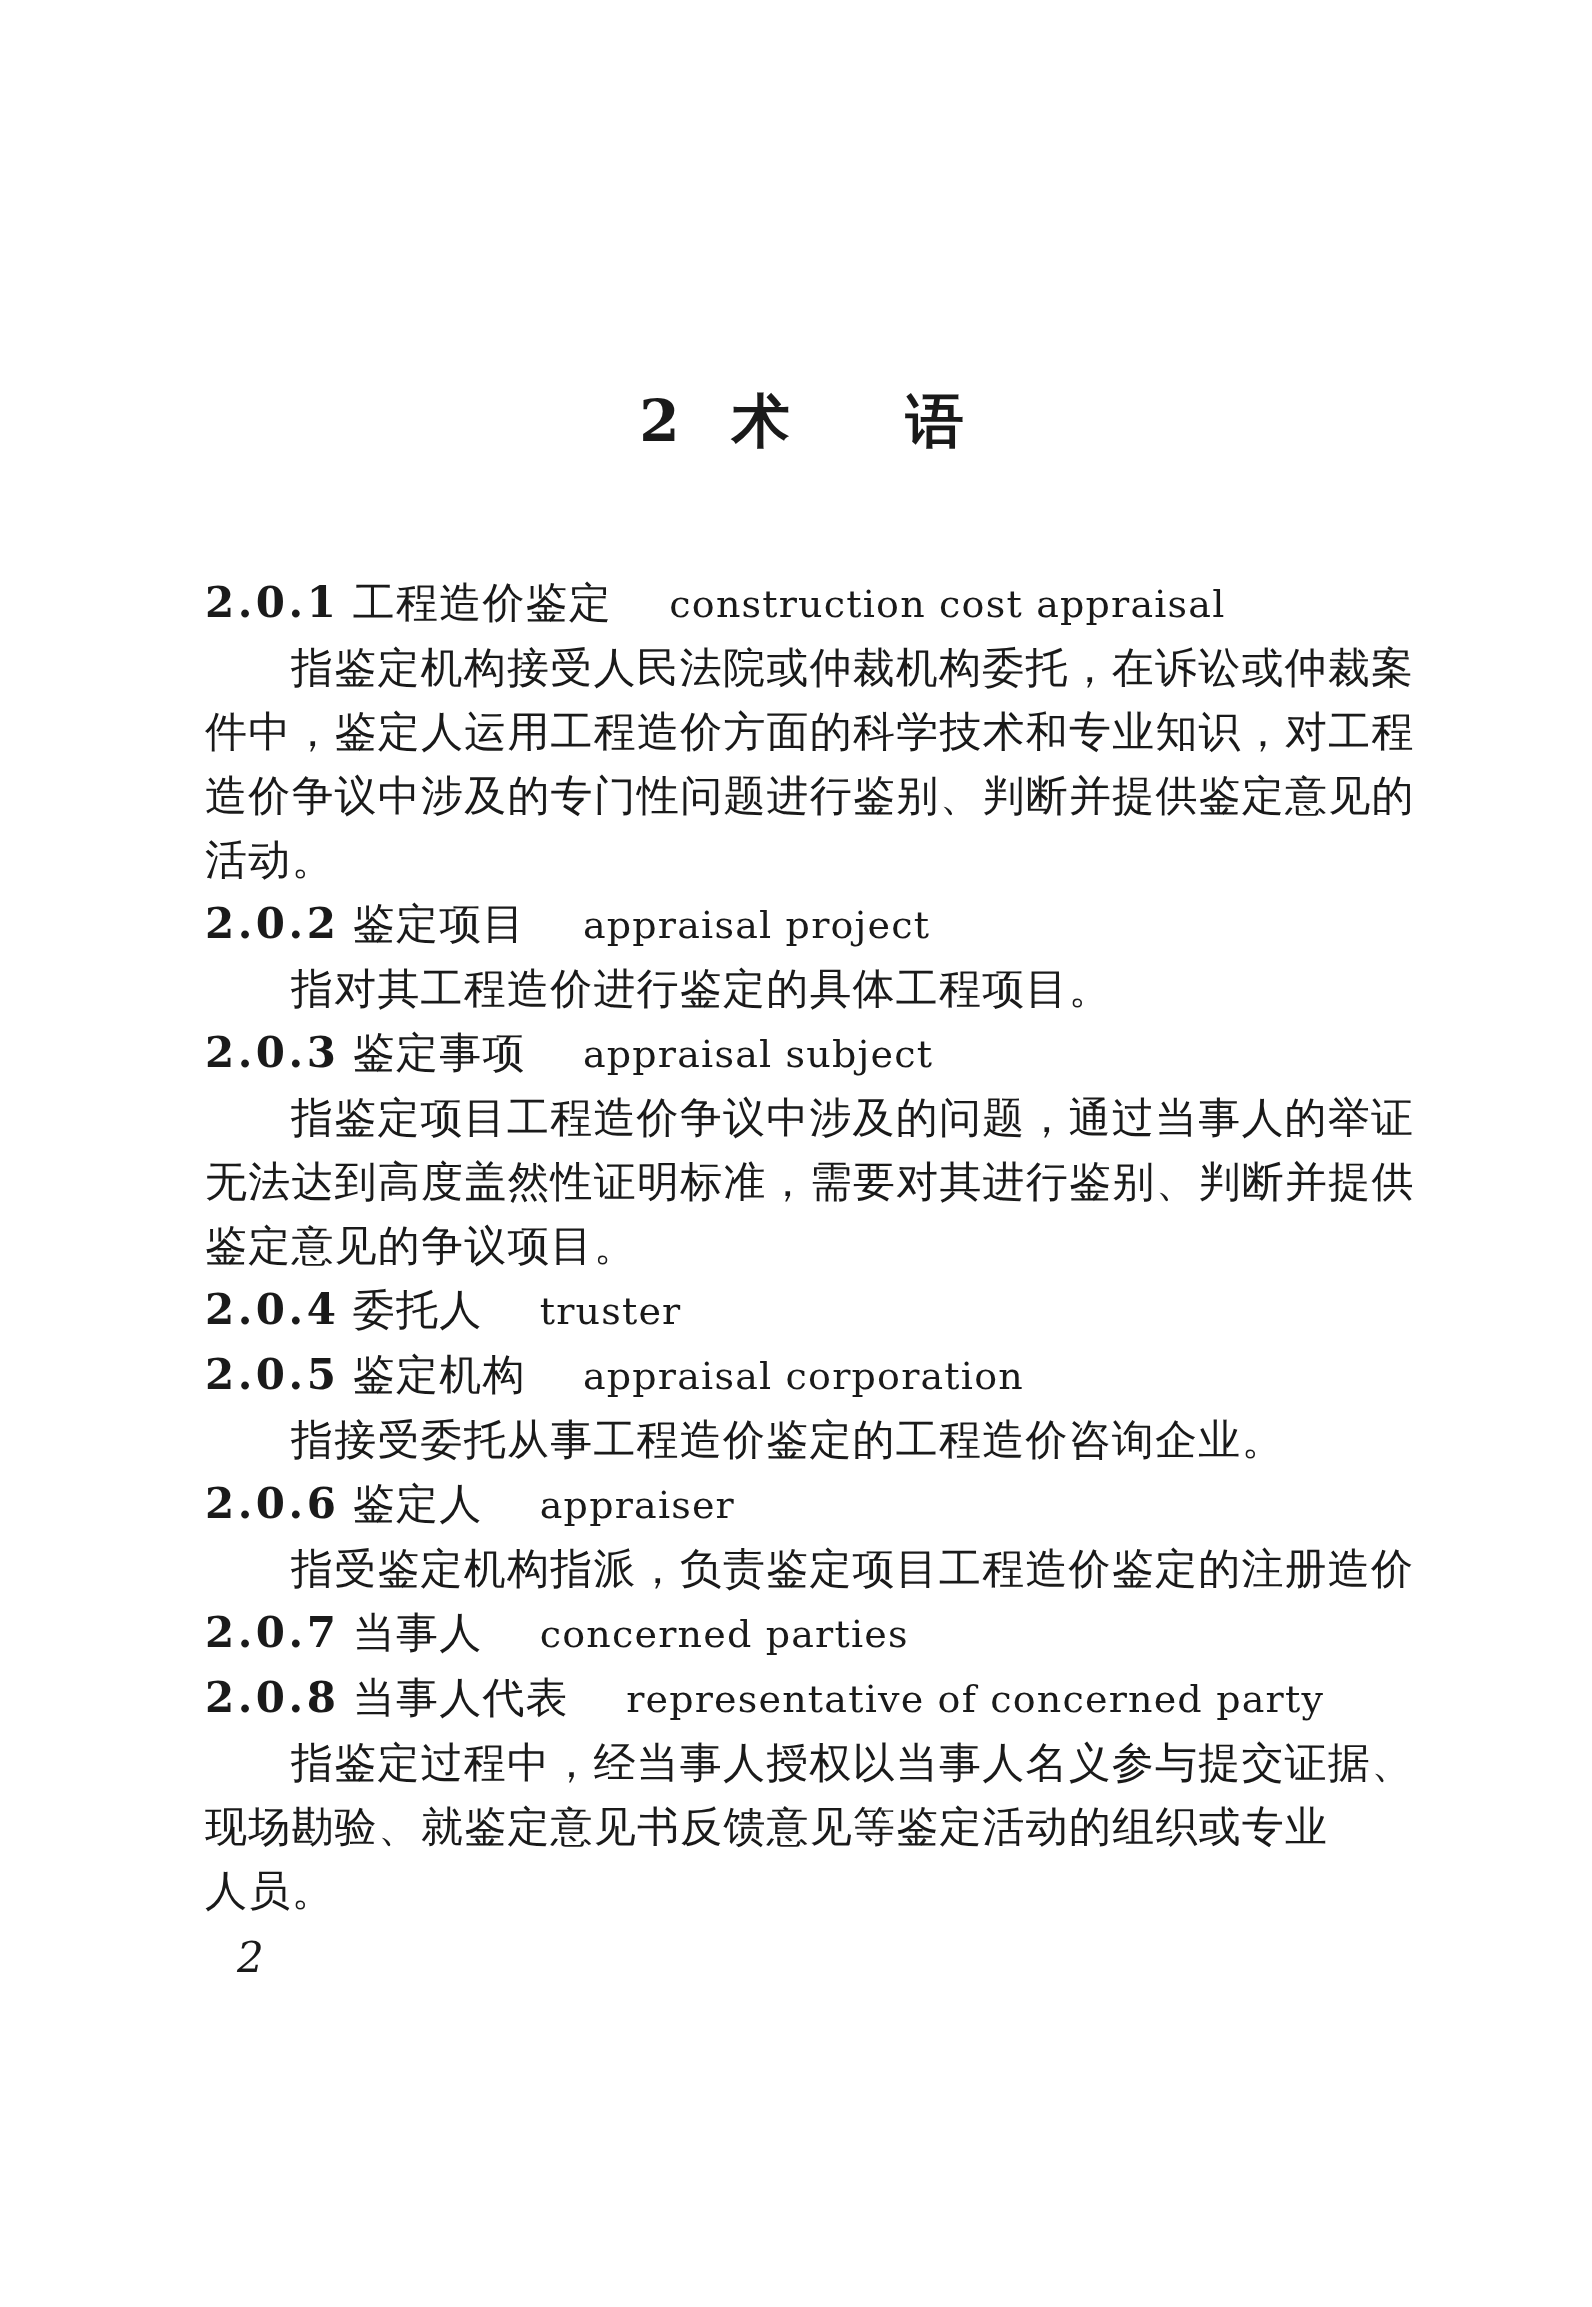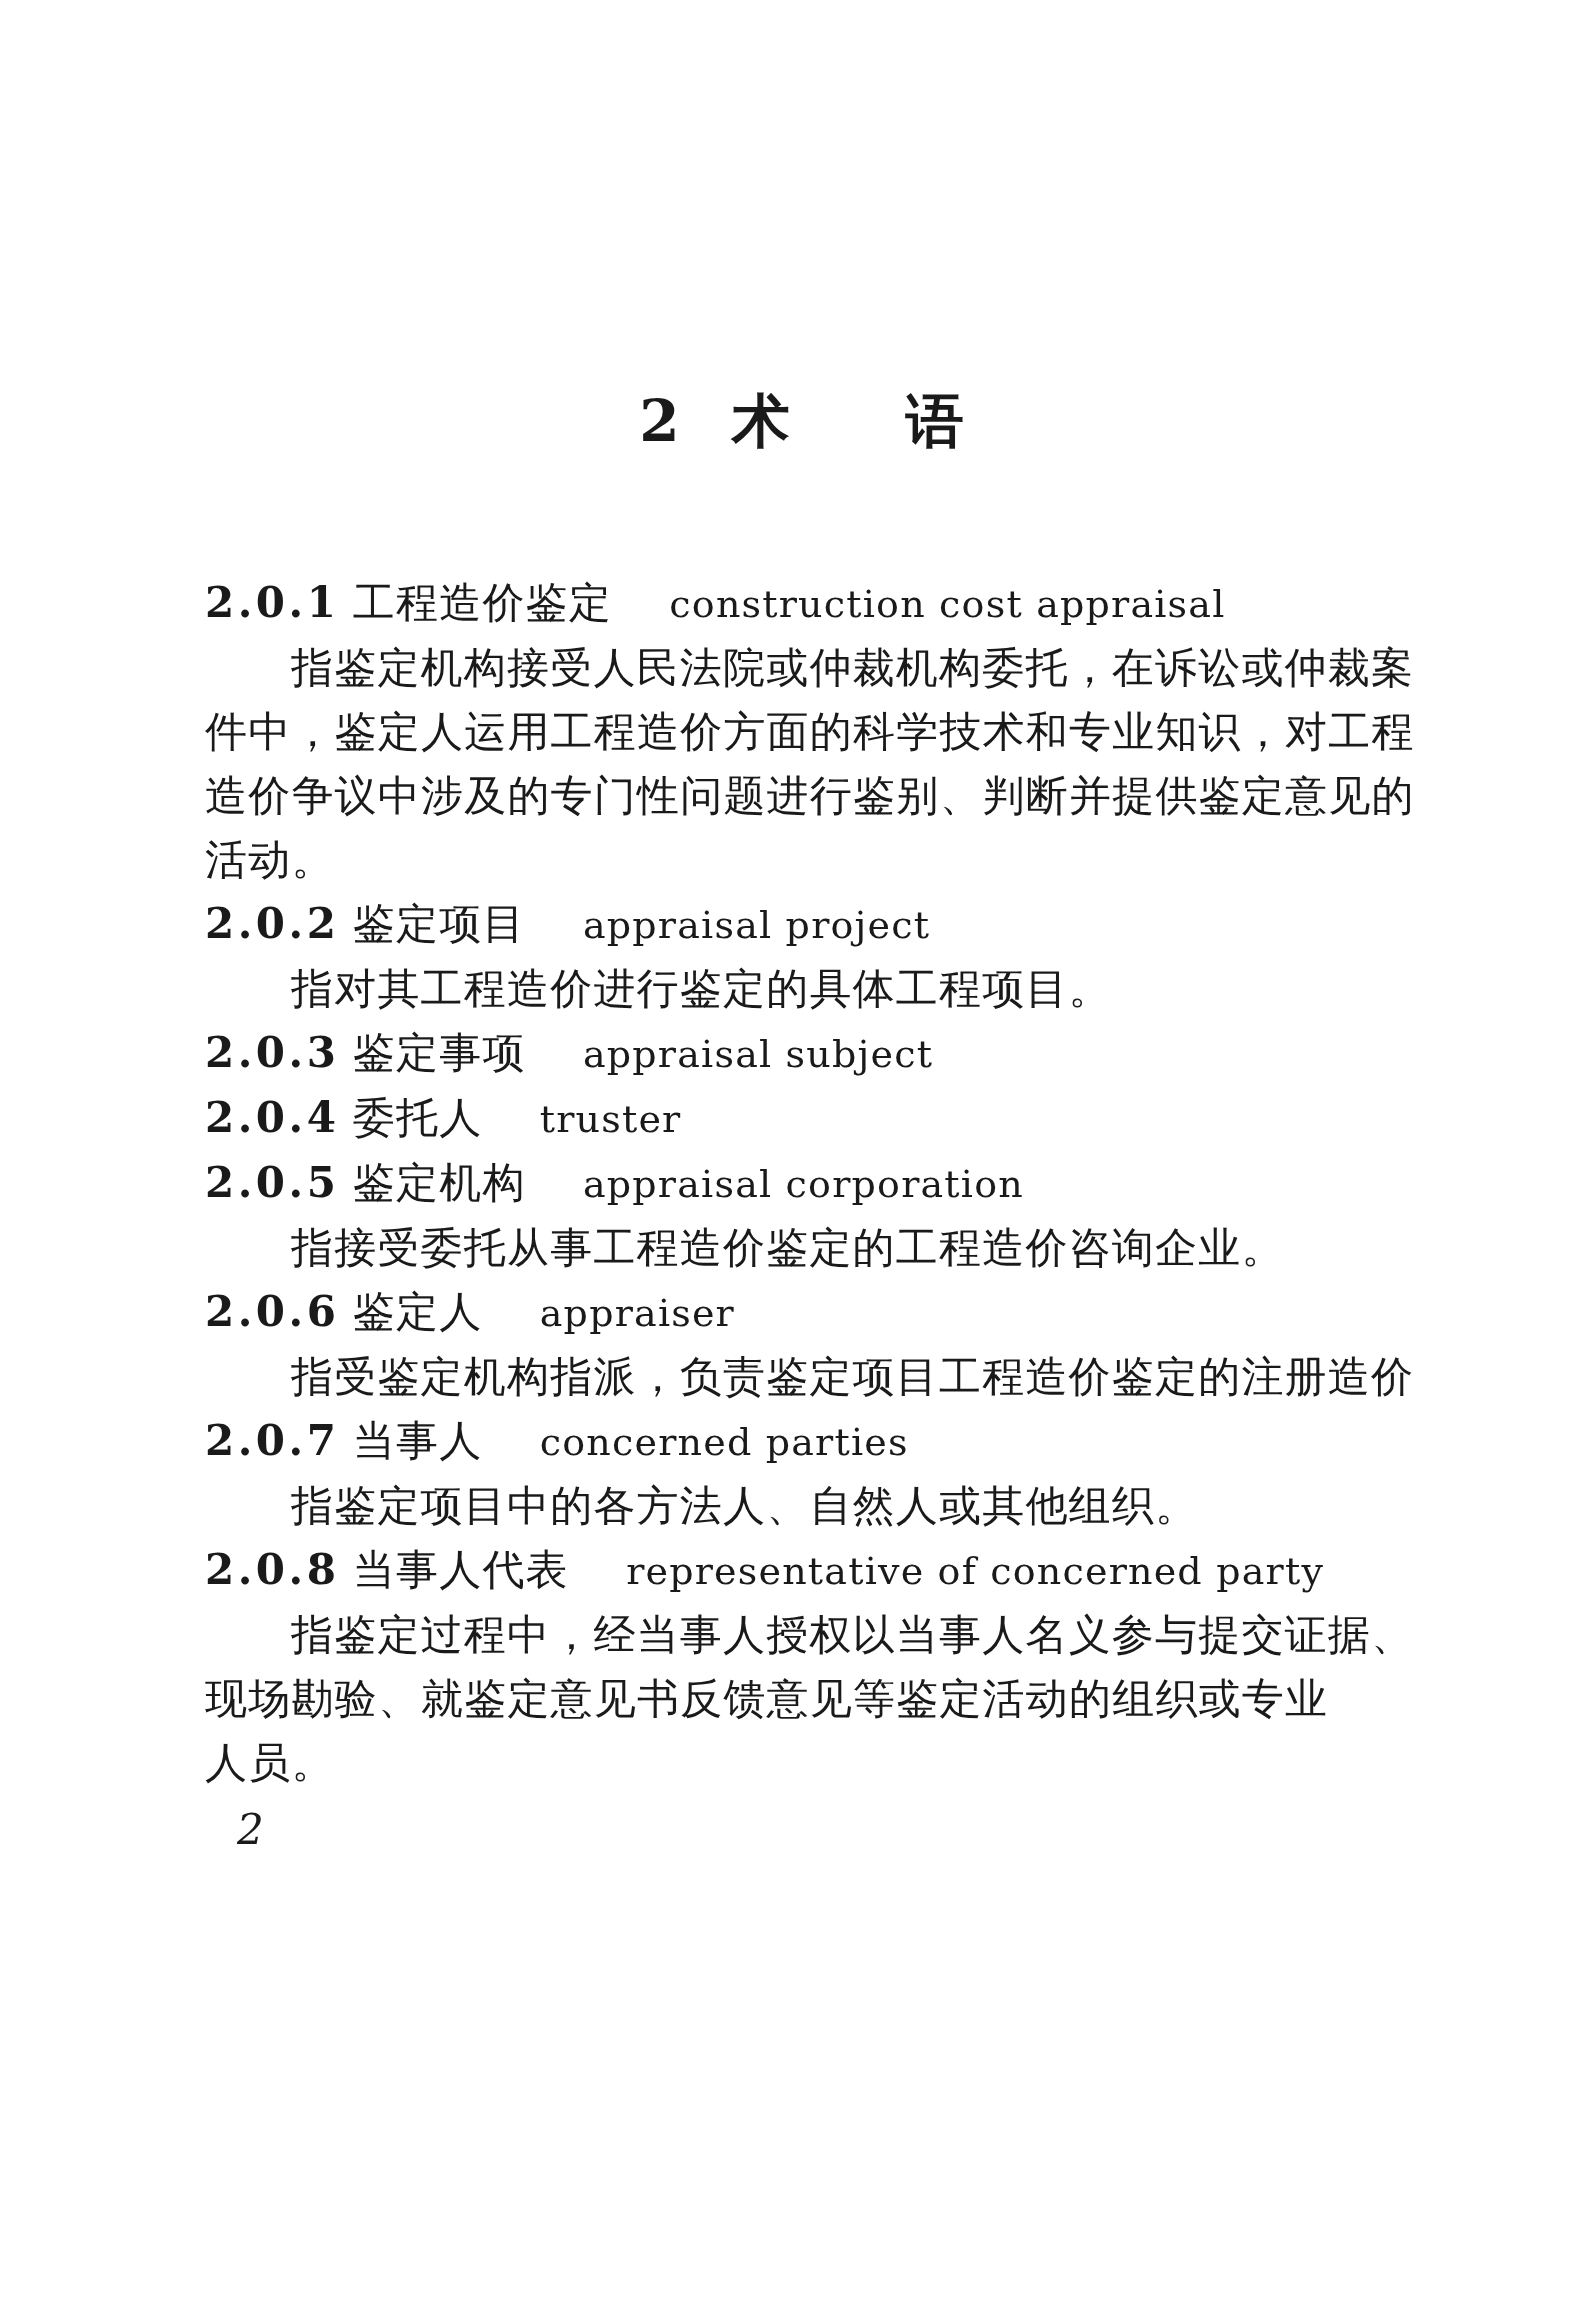--- a/index.html
+++ b/index.html
@@ -107,20 +107,27 @@
   <div class="def-line indent">指对其工程造价进行鉴定的具体工程项目。</div>
 </div>
   </section>
 
   <section class="term-section">
     <div class="term-line">
       <span class="term-num">2.0.3</span>
       <span class="term-zh">鉴定事项</span>
       <span class="term-en">appraisal subject</span>
     </div>
+    <div class="term-def">
+  <div class="def-line indent">指鉴定项目工程造价争议中涉及的问题，通过当事人的举证</div>
+
+  <div class="def-line">无法达到高度盖然性证明标准，需要对其进行鉴别、判断并提供</div>
+
+  <div class="def-line">鉴定意见的争议项目。</div>
+</div>
   </section>
 
   <section class="term-section">
     <div class="term-line">
       <span class="term-num">2.0.4</span>
       <span class="term-zh">委托人</span>
       <span class="term-en">truster</span>
     </div>
   </section>
 
@@ -146,23 +153,20 @@
 
 </div>
   </section>
 
   <section class="term-section">
     <div class="term-line">
       <span class="term-num">2.0.7</span>
       <span class="term-zh">当事人</span>
       <span class="term-en">concerned parties</span>
     </div>
-    <div class="term-def">
-  <div class="def-line indent">指鉴定项目中的各方法人、自然人或其他组织。</div>
-</div>
   </section>
 
   <section class="term-section">
     <div class="term-line">
       <span class="term-num">2.0.8</span>
       <span class="term-zh">当事人代表</span>
       <span class="term-en">representative of concerned party</span>
     </div>
     <div class="term-def">
   <div class="def-line indent">指鉴定过程中，经当事人授权以当事人名义参与提交证据、</div>

